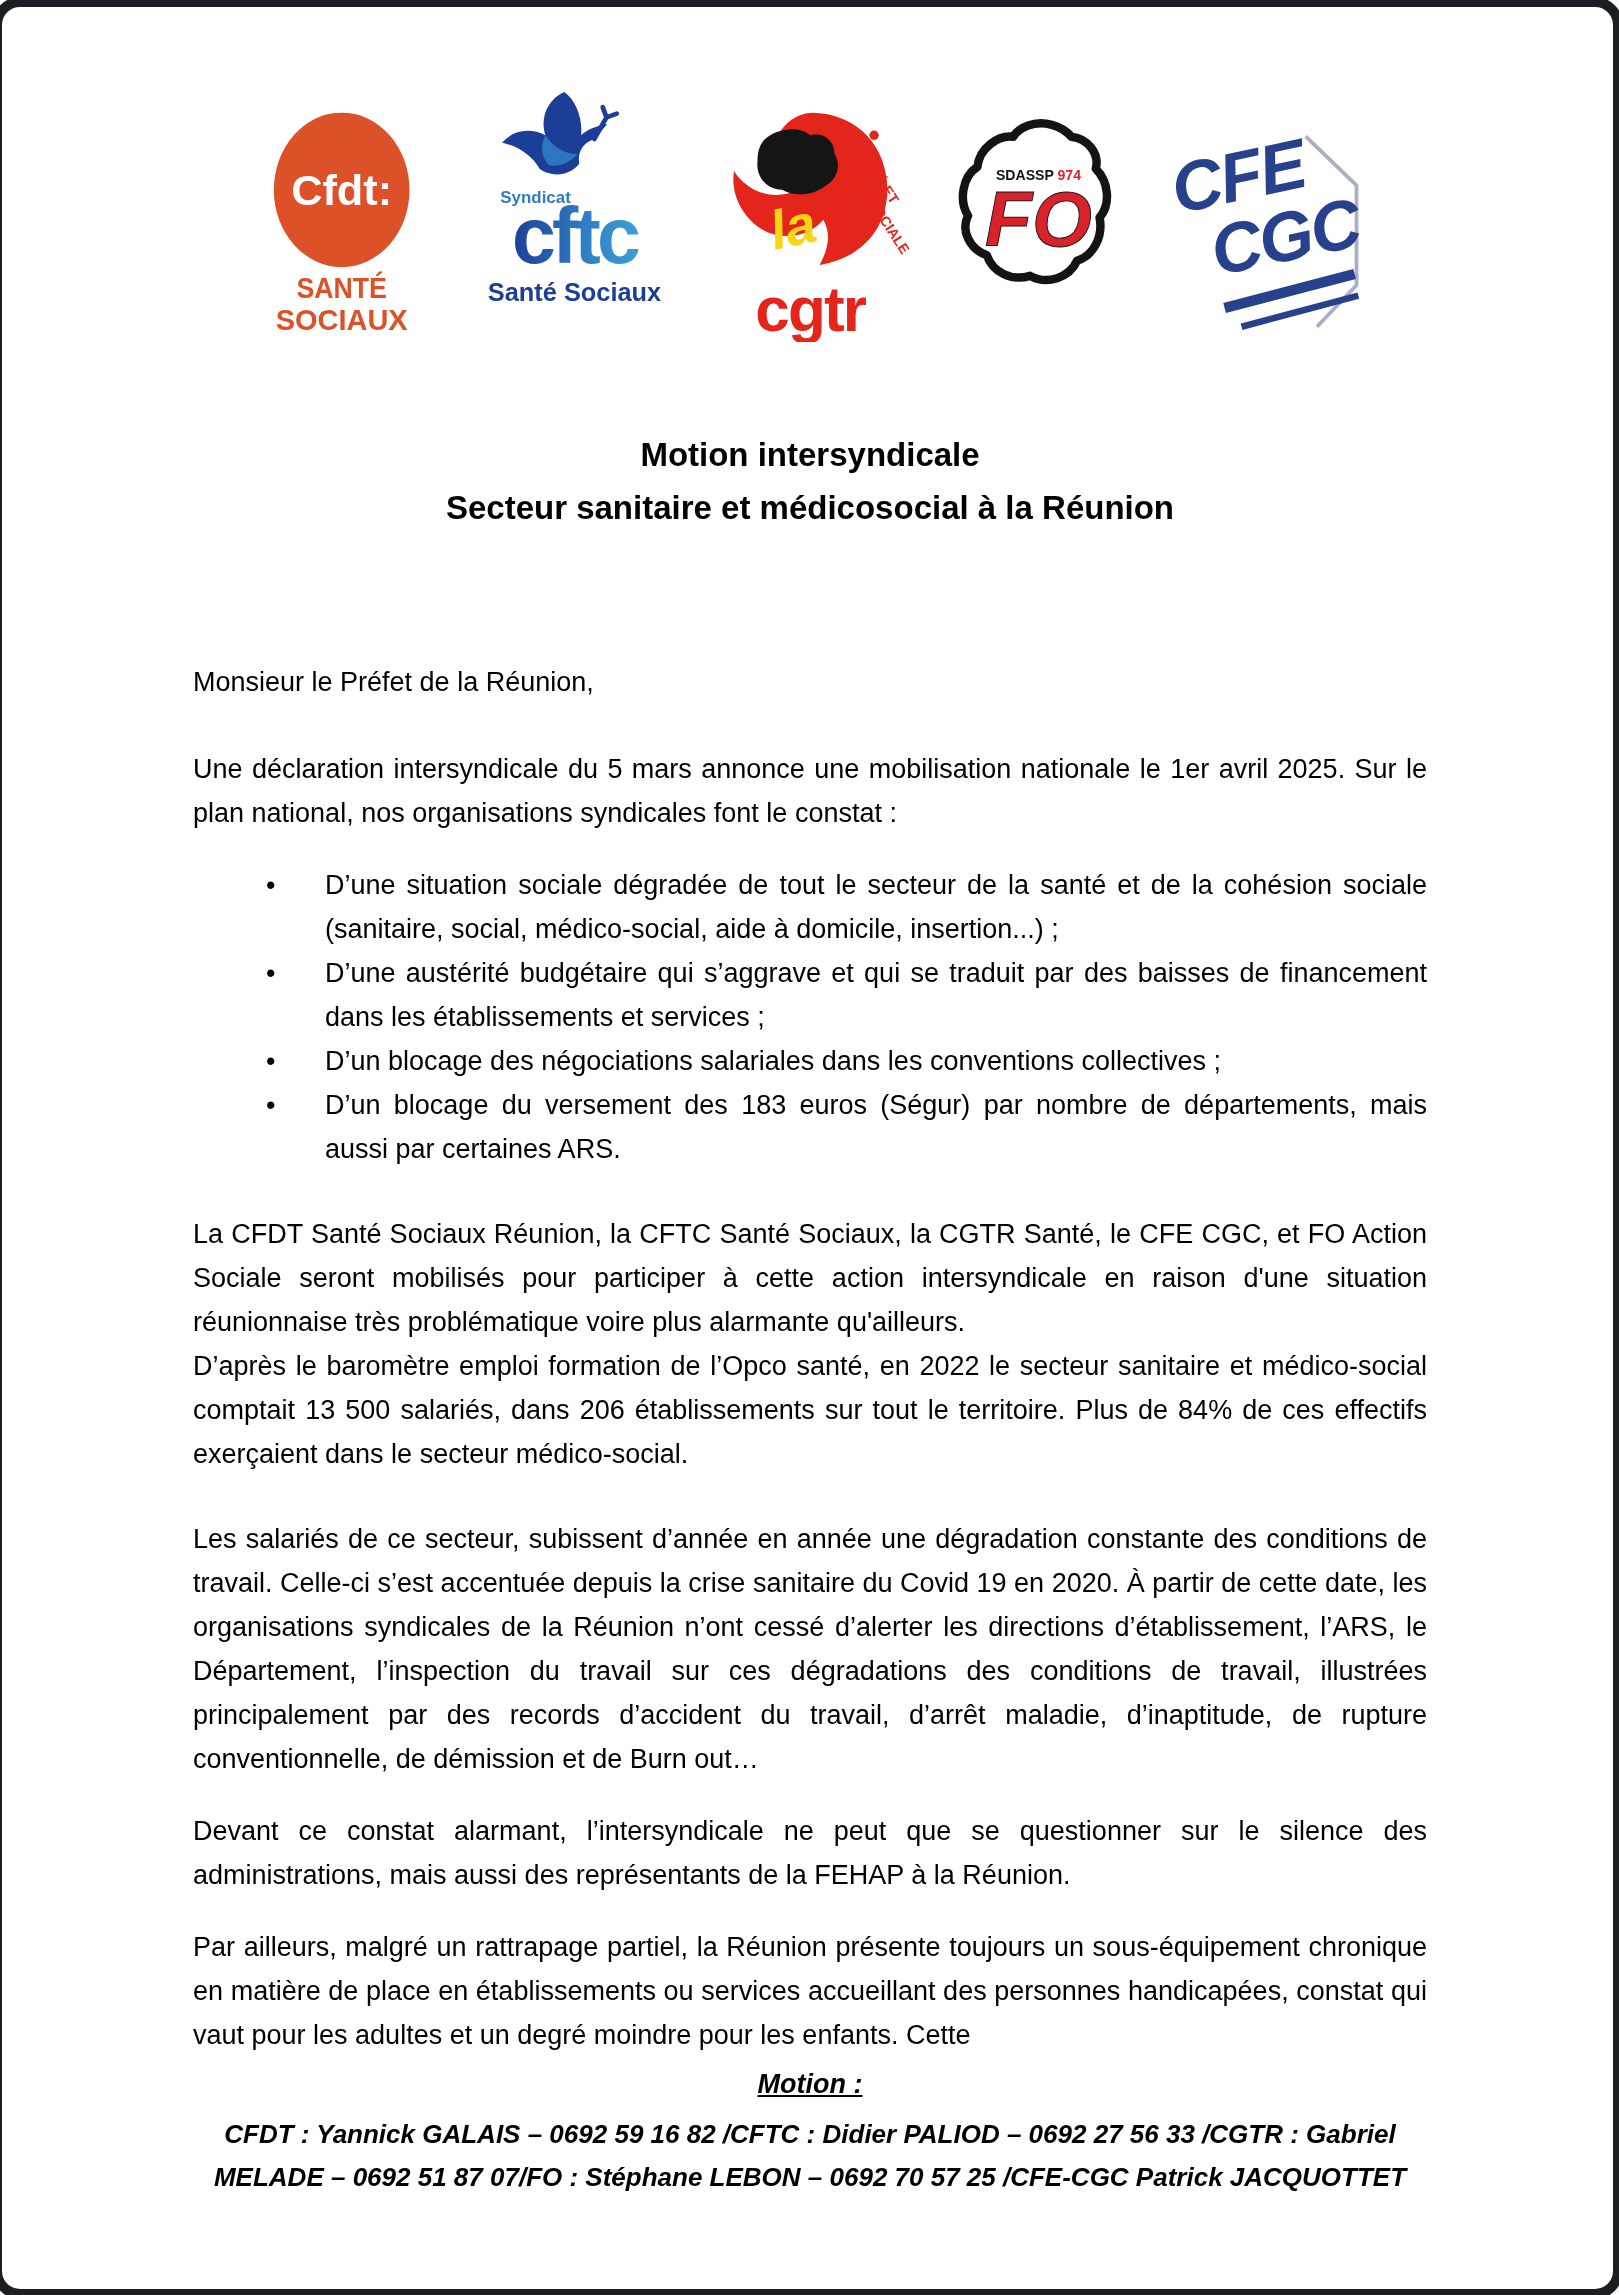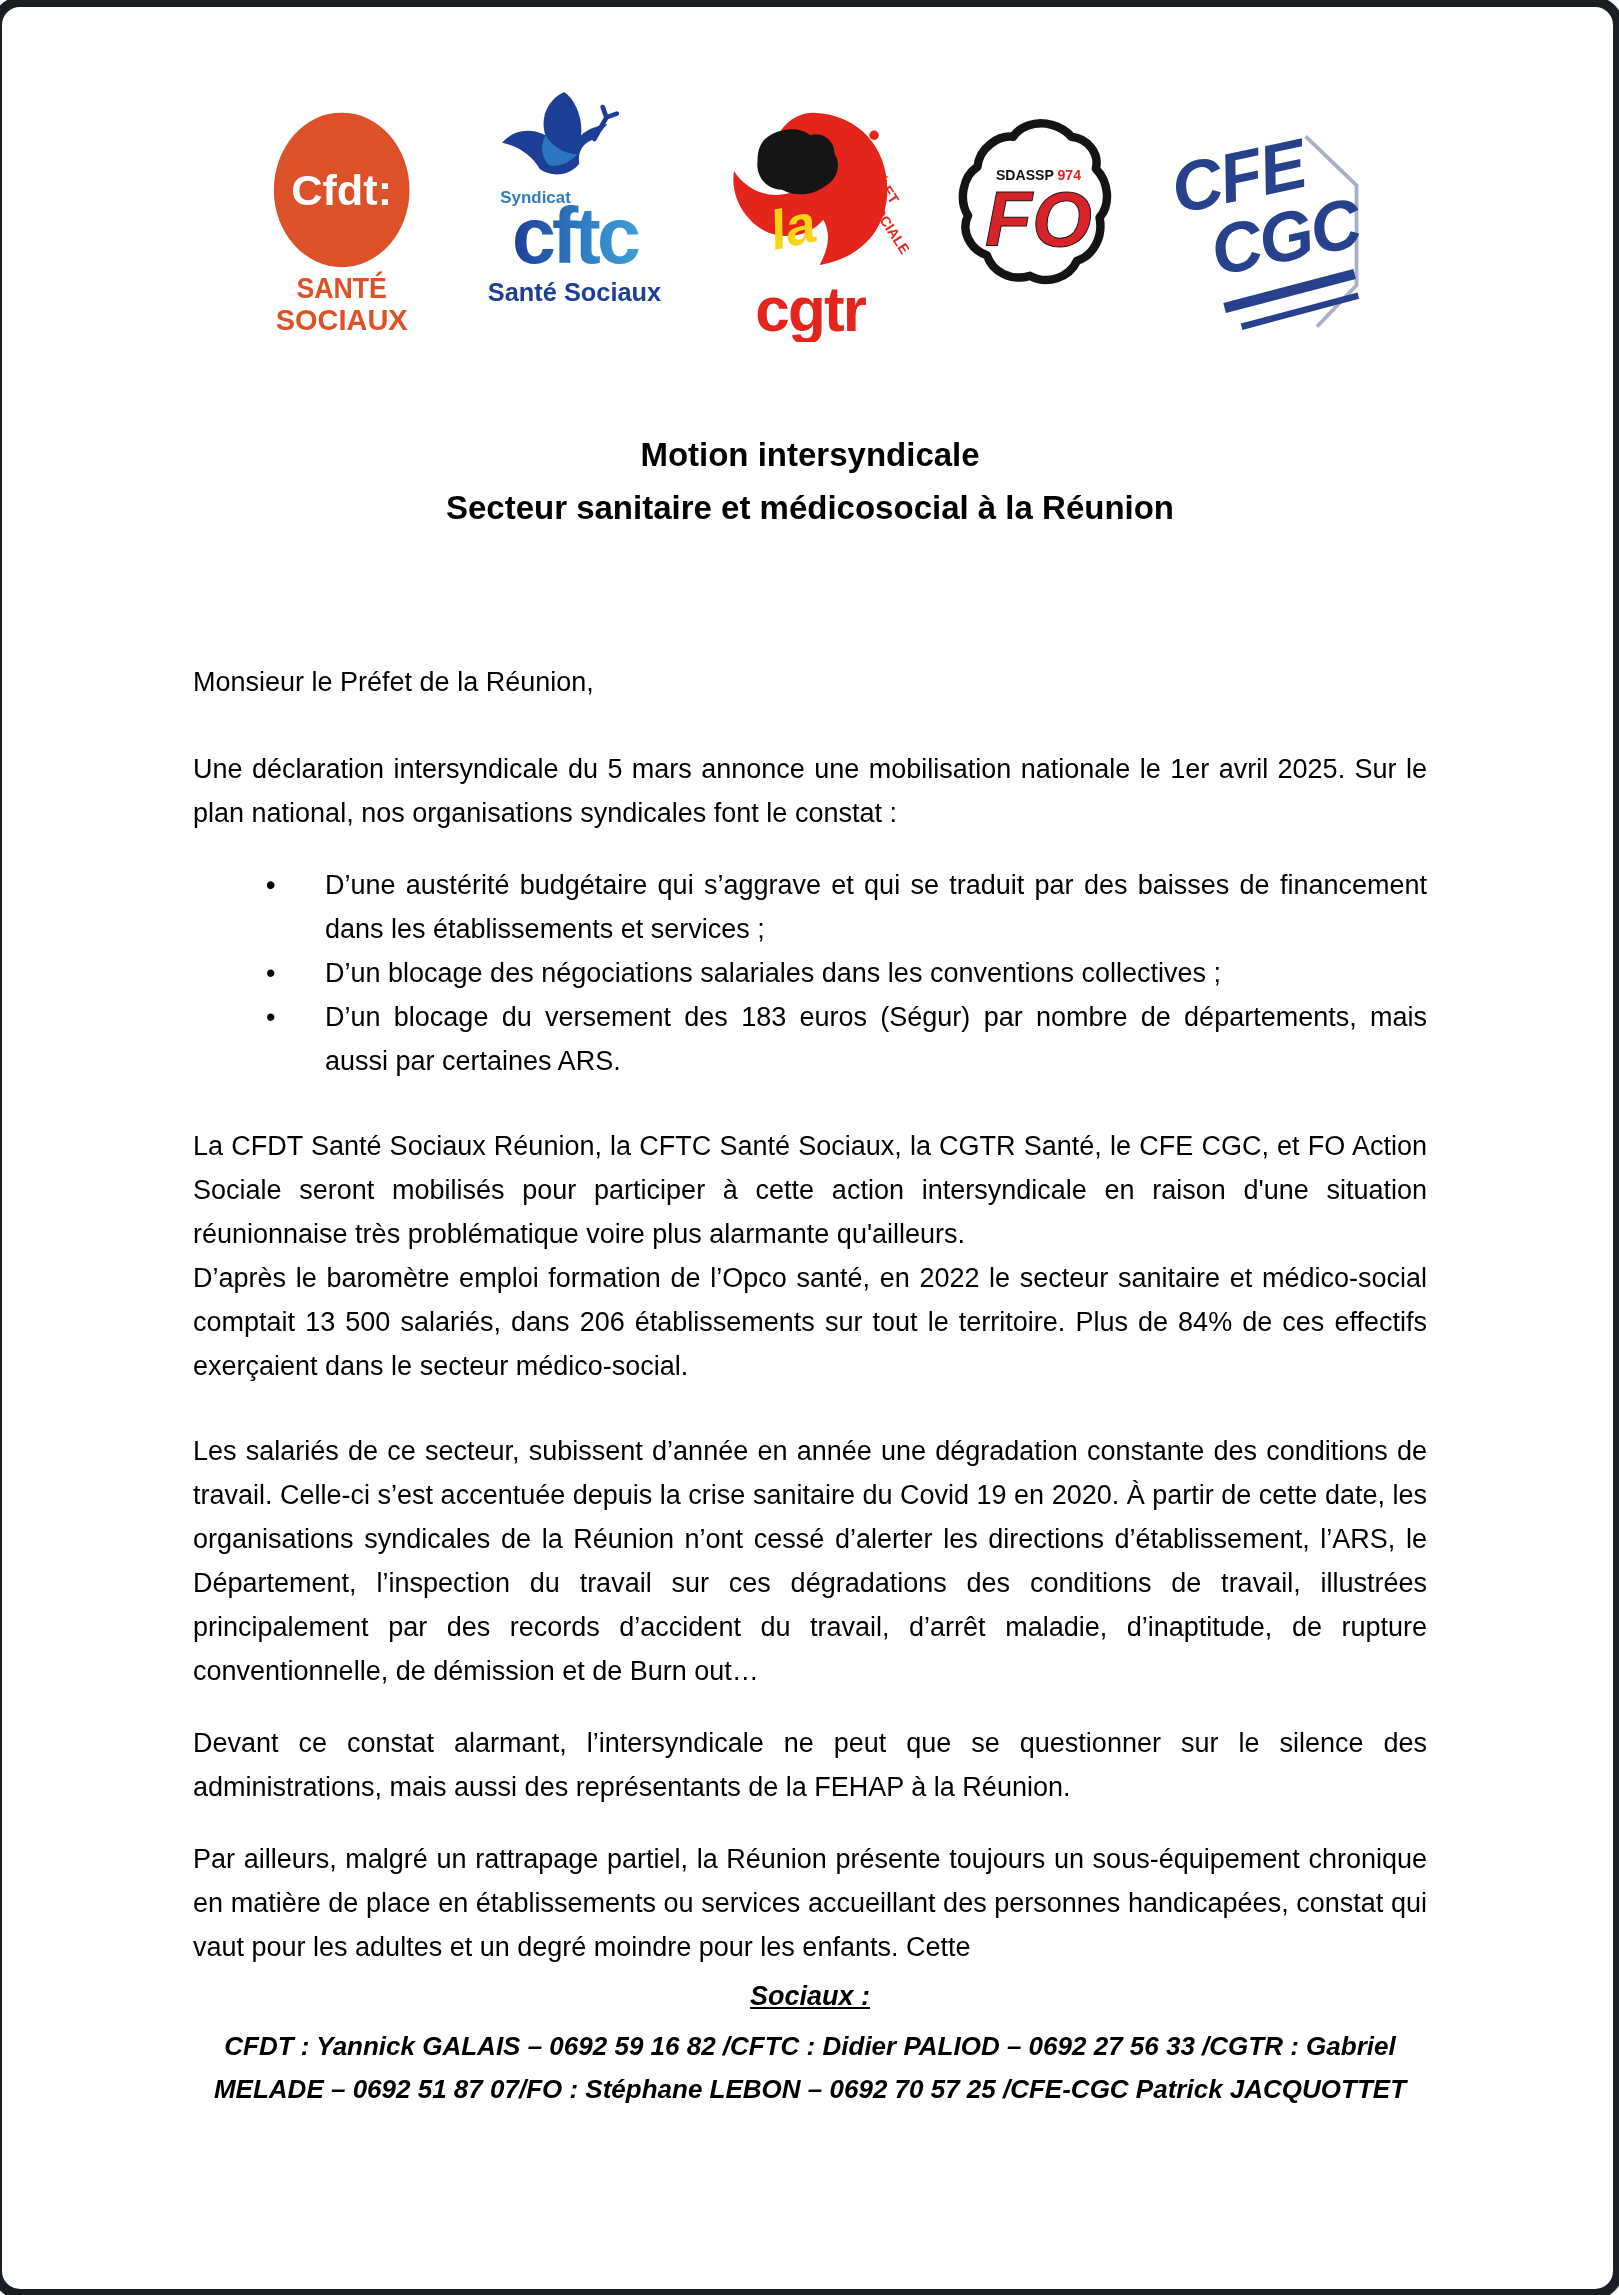--- a/index.html
+++ b/index.html
@@ -125,20 +125,21 @@
 </div>
 
 <div class="content">
   <p class="salutation">Monsieur le Préfet de la Réunion,</p>
 
   <p class="intro">Une déclaration intersyndicale du 5 mars annonce une mobilisation nationale le 1er avril 2025. Sur le plan national, nos organisations syndicales font le constat :</p>
 
   <ul class="constats">
     <li>
       <span class="dot">•</span>
+      <span>D’une situation sociale dégradée de tout le secteur de la santé et de la cohésion sociale (sanitaire, social, médico-social, aide à domicile, insertion...) ;</span>
     </li>
     <li>
       <span class="dot">•</span>
       <span>D’une austérité budgétaire qui s’aggrave et qui se traduit par des baisses de financement dans les établissements et services ;</span>
     </li>
     <li>
       <span class="dot">•</span>
       <span>D’un blocage des négociations salariales dans les conventions collectives ;</span>
     </li>
     <li>
@@ -148,16 +149,16 @@
   </ul>
 
   <p>La CFDT Santé Sociaux Réunion, la CFTC Santé Sociaux, la CGTR Santé, le CFE CGC, et FO Action Sociale seront mobilisés pour participer à cette action intersyndicale en raison d'une situation réunionnaise très problématique voire plus alarmante qu'ailleurs.</p>
   <p>D’après le baromètre emploi formation de l’Opco santé, en 2022 le secteur sanitaire et médico-social comptait 13 500 salariés, dans 206 établissements sur tout le territoire. Plus de 84% de ces effectifs exerçaient dans le secteur médico-social.</p>
   <p class="p3">Les salariés de ce secteur, subissent d’année en année une dégradation constante des conditions de travail. Celle-ci s’est accentuée depuis la crise sanitaire du Covid 19 en 2020. À partir de cette date, les organisations syndicales de la Réunion n’ont cessé d’alerter les directions d’établissement, l’ARS, le Département, l’inspection du travail sur ces dégradations des conditions de travail, illustrées principalement par des records d’accident du travail, d’arrêt maladie, d’inaptitude, de rupture conventionnelle, de démission et de Burn out…</p>
   <p class="p4">Devant ce constat alarmant, l’intersyndicale ne peut que se questionner sur le silence des administrations, mais aussi des représentants de la FEHAP à la Réunion.</p>
   <p class="p5">Par ailleurs, malgré un rattrapage partiel, la Réunion présente toujours un sous-équipement chronique en matière de place en établissements ou services accueillant des personnes handicapées, constat qui vaut pour les adultes et un degré moindre pour les enfants. Cette</p>
 </div>
 
 <div class="contact-heading">
-  <span>Sociaux :</span>
+  <span>Motion :</span>
 </div>
 <div class="contact-line">CFDT : Yannick GALAIS – 0692 59 16 82 /CFTC : Didier PALIOD – 0692 27 56 33 /CGTR : Gabriel MELADE – 0692 51 87 07/FO : Stéphane LEBON – 0692 70 57 25 /CFE-CGC Patrick JACQUOTTET</div>
 
 
 </body></html>

